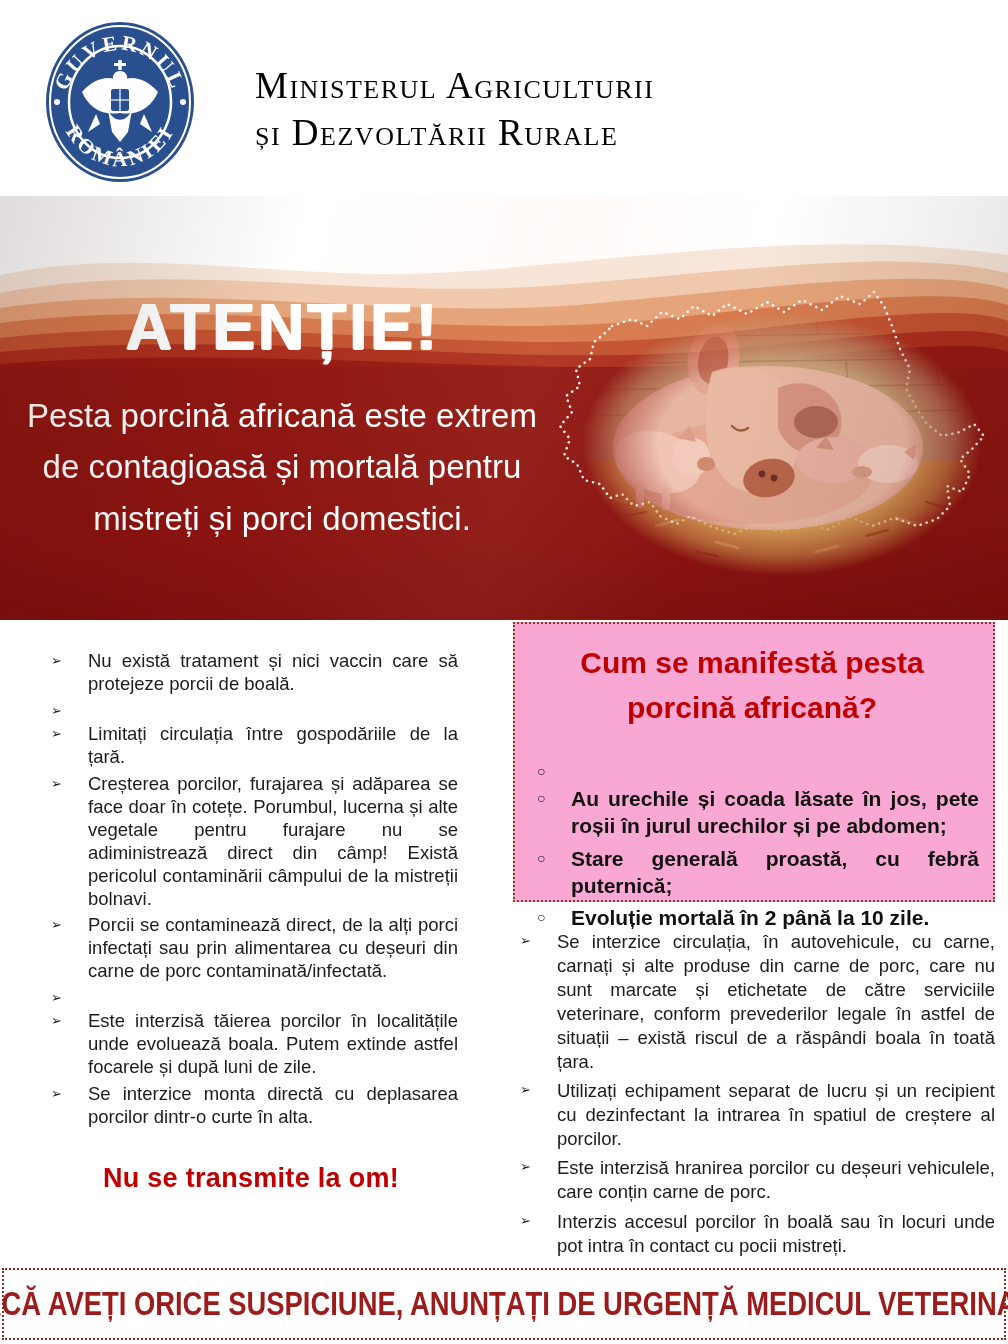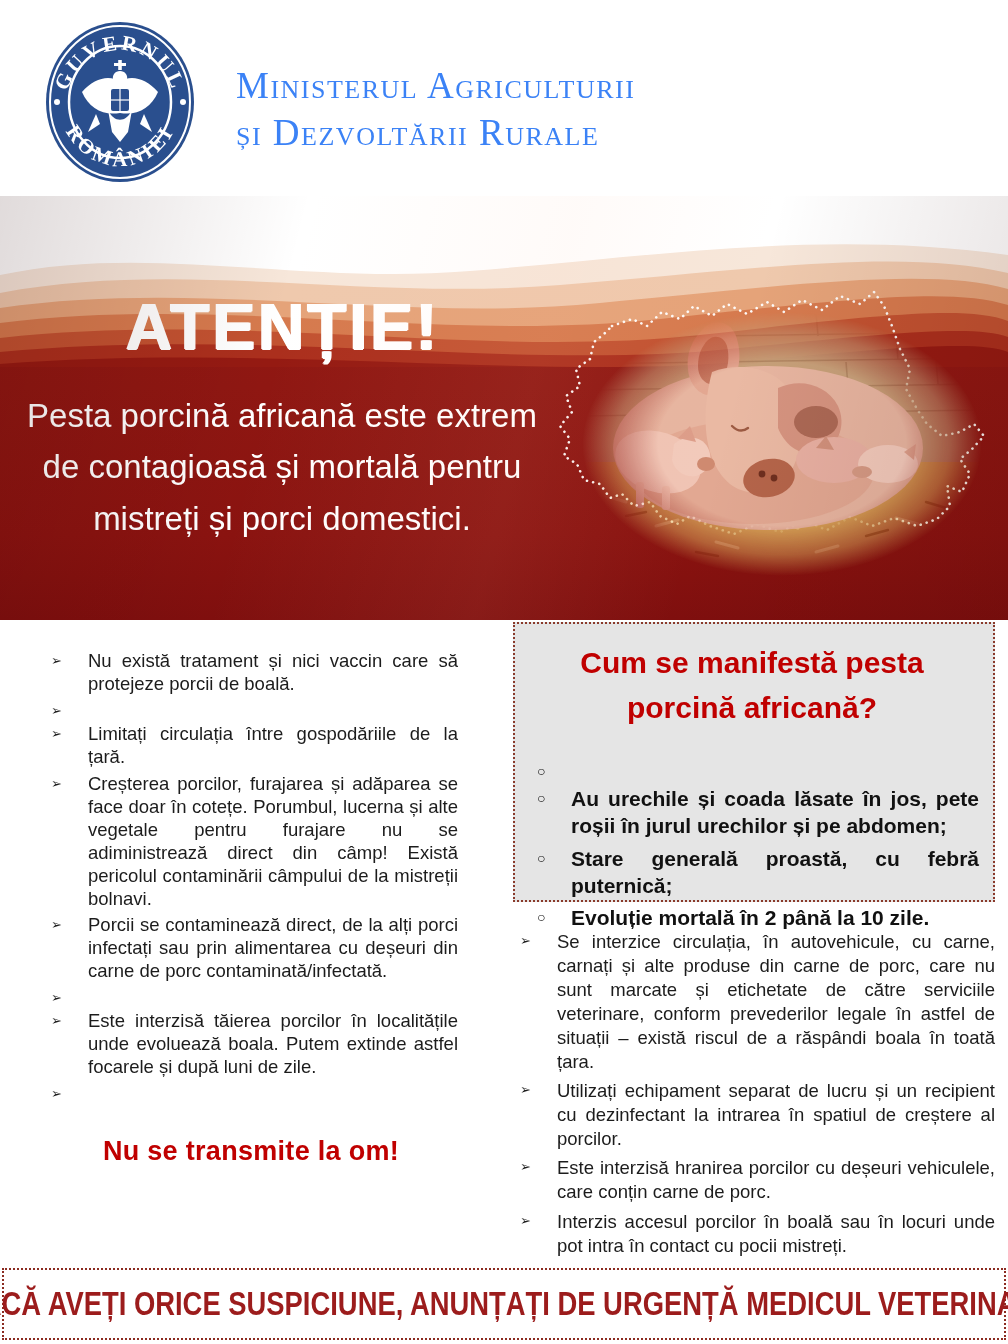--- a/index.html
+++ b/index.html
@@ -5,23 +5,23 @@
   html,body{margin:0;padding:0;background:#555;}
   .poster{
     position:relative;width:1008px;height:1344px;margin:0 auto;
     background:#ffffff;overflow:hidden;
     font-family:"Liberation Sans", sans-serif;
   }
   
   .header{position:absolute;top:0;left:0;width:1008px;height:196px;background:#fff;}
   .gov-seal{position:absolute;left:44px;top:20px;width:152px;height:164px;}
   .ministry{
-    position:absolute;left:236px;top:62px;
+    position:absolute;left:255px;top:62px;
     font-family:"Liberation Serif", serif;font-variant:small-caps;
-    color:#3b82f6;font-size:37px;line-height:1.28;letter-spacing:1.5px;white-space:nowrap;
+    color:#000000;font-size:37px;line-height:1.28;letter-spacing:1.5px;white-space:nowrap;
   }
   
   .banner{
     position:absolute;top:196px;left:0;width:1008px;height:424px;
     background:linear-gradient(180deg,#951a12 0%,#8f1712 45%,#8a1310 80%,#7f0f0e 100%);
   }
   .banner::after{
     content:"";position:absolute;inset:0;pointer-events:none;
     background:linear-gradient(104deg, rgba(40,0,0,.14) 0%, rgba(40,0,0,0) 28%,
                rgba(255,190,160,.07) 52%, rgba(40,0,0,0) 70%, rgba(40,0,0,.12) 100%);
@@ -46,21 +46,21 @@
     display:grid;grid-template-columns:44px 1fr;
     color:#1c1c1c;font-size:18.5px;line-height:1.24;text-align:justify;margin:0 0 4px 0;
   }
   .b-arrow{font-size:13px;color:#1c1c1c;padding-top:3px;padding-left:7px;}
   .no-transmit{
     margin-top:34px;text-align:center;color:#c00000;
     font-weight:bold;font-size:27px;letter-spacing:.3px;
   }
   .sym-box{
     box-sizing:border-box;width:482px;height:280px;
-    border:2px dotted #8a3a2b;background:#e5e5e5;padding:12px 14px 8px 10px;
+    border:2px dotted #8a3a2b;background:#f9a8d4;padding:12px 14px 8px 10px;
   }
   .sym-title{
     margin:4px 0 12px 0;text-align:center;color:#c00000;
     font-weight:bold;font-size:30px;line-height:1.5;
   }
   .circlist li{
     display:grid;grid-template-columns:46px 1fr;
     color:#111;font-weight:bold;font-size:21px;line-height:1.36;text-align:justify;margin:0 0 5px 0;
   }
   .b-circle{font-size:14px;font-weight:normal;padding-top:4px;padding-left:12px;color:#111;}
@@ -247,20 +247,21 @@
           </li>
         <li>
           <span class="b-arrow">➢</span>
           </li>
         <li>
           <span class="b-arrow">➢</span>
           <span>Este interzisă tăierea porcilor în localitățile unde evoluează boala. Putem extinde astfel focarele și după luni de zile.</span>
           </li>
         <li>
           <span class="b-arrow">➢</span>
+          <span>Se interzice monta directă cu deplasarea porcilor dintr-o curte în alta.</span>
           </li>
       </ul>
       <div class="no-transmit">Nu se transmite la om!</div>
     </div>
 
     <div class="right-col">
       <div class="sym-box">
         <div class="sym-title">Cum se manifestă pesta porcină  africană?</div>
         <ul class="blist circlist">
           <li>

